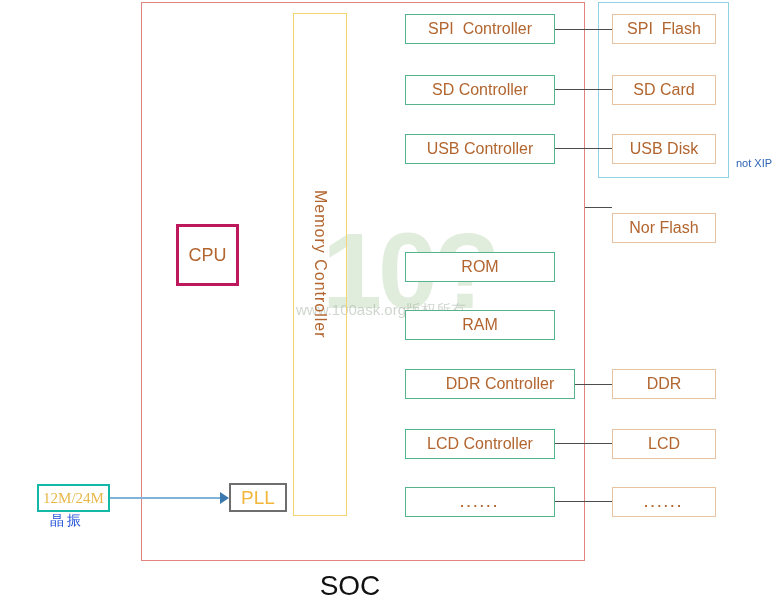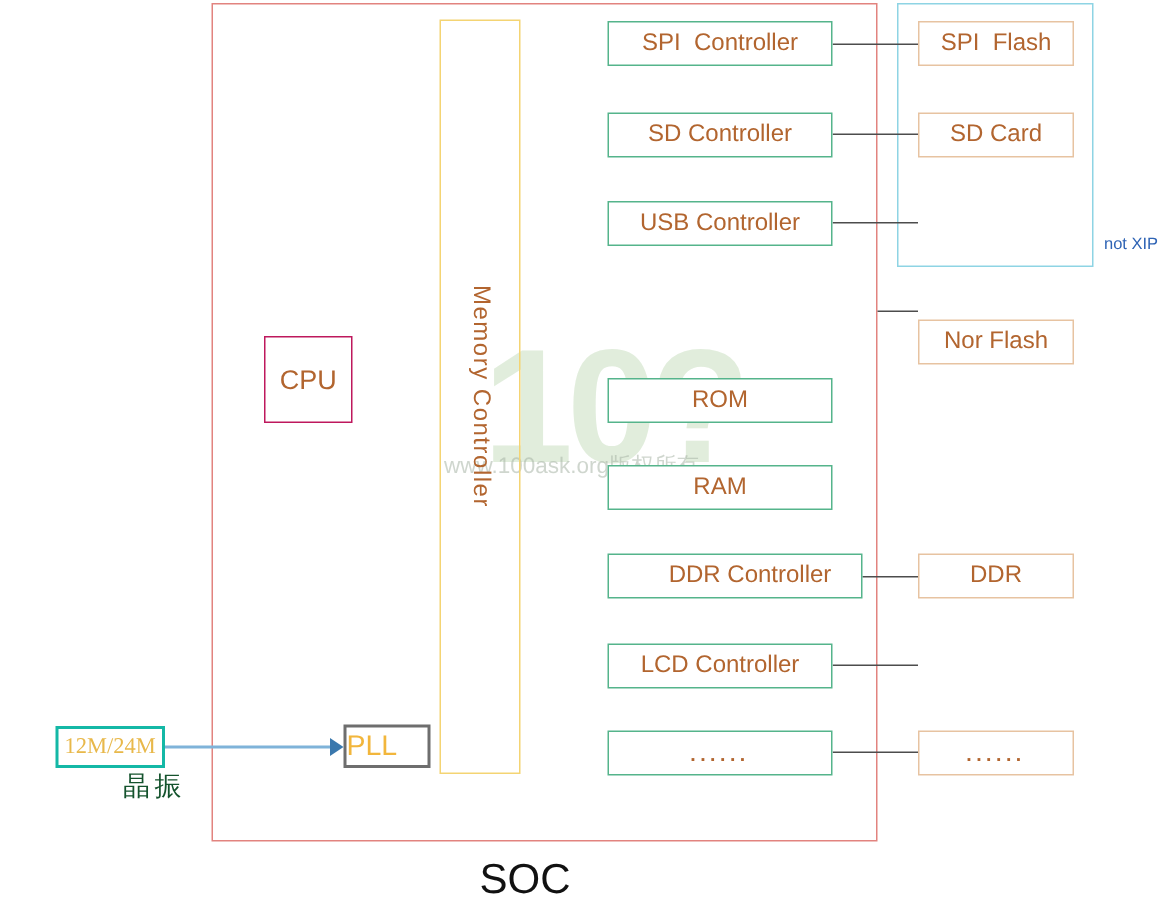--- a/index.html
+++ b/index.html
@@ -4,21 +4,21 @@
 <style>
   html,body{margin:0;padding:0;background:#ffffff;}
   .canvas{
     position:relative;width:783px;height:600px;background:#ffffff;overflow:hidden;
     font-family:"Liberation Sans", sans-serif;
   }
   .abs{position:absolute;}
   
   .soc-rect{left:141px;top:2px;width:442px;height:557px;border:1px solid #e2837f;}
   
-  .cpu{left:176px;top:224px;width:57px;height:56px;border:1px solid #be185d;
+  .cpu{left:176px;top:224px;width:57px;height:56px;border:3px solid #be185d;
        display:flex;align-items:center;justify-content:center;
        color:#b2652f;font-size:18px;}
   
   .memctl{left:293px;top:13px;width:52px;height:501px;border:1px solid #f4d473;
           display:flex;align-items:center;justify-content:center;}
   .memctl span{writing-mode:vertical-rl;text-orientation:mixed;
           color:#b2652f;font-size:16px;letter-spacing:1px;white-space:pre;}
   
   .bx{display:flex;align-items:center;justify-content:center;
       color:#b2652f;font-size:16px;background:#ffffff;}
@@ -28,24 +28,24 @@
   .dots{font-weight:bold;letter-spacing:3px;font-size:13px;}
   
   .group-xip{left:598px;top:2px;width:129px;height:174px;border:1px solid #8ed4e4;}
   .notxip{left:736px;top:157px;color:#2f64b5;font-size:11px;}
   
   .wire{height:1px;background:#4d4d4d;}
   
   .crystal{left:37px;top:484px;width:69px;height:24px;border:2px solid #14b8a6;
            display:flex;align-items:center;justify-content:center;
            color:#e8b84a;font-size:15px;font-family:"Liberation Serif", serif;}
-  .crystal-caption{left:50px;top:512px;color:#14532d;font-size:18px;letter-spacing:3px;
-           font-family:"Liberation Serif", serif;margin-left:32px;}
+  .crystal-caption{left:50px;top:512px;color:#1d4ed8;font-size:14px;letter-spacing:3px;
+           font-family:"Liberation Serif", serif;}
   .pll{left:229px;top:483px;width:54px;height:25px;border:2px solid #6e6e6e;
-       display:flex;align-items:center;
+       display:flex;align-items:center;justify-content:center;
        color:#f2b63c;font-size:19px;}
   .clk-line{left:110px;top:497px;width:112px;height:2px;background:#7fb3d9;}
   .clk-head{left:220px;top:492px;width:0;height:0;
        border-top:6px solid transparent;border-bottom:6px solid transparent;
        border-left:9px solid #3a78ad;}
   
   .soc-caption{left:300px;top:570px;width:100px;text-align:center;
        color:#111111;font-size:28px;}
   
   .wm-logo{left:322px;top:208px;font-size:108px;font-weight:bold;
@@ -105,25 +105,31 @@
   <div class="abs bx gbox dots" style="top:487px;">
       <span>......</span>
     </div>
 
   <div class="abs bx pbox" style="top:14px;text-align:center;">
       <span>SPI  Flash</span>
     </div>
   <div class="abs bx pbox" style="top:75px;">
       <span>SD Card</span>
     </div>
+  <div class="abs bx pbox" style="top:134px;">
+      <span>USB Disk</span>
+    </div>
   <div class="abs bx pbox" style="top:193px;margin-top:20px;">
       <span>Nor Flash</span>
     </div>
   <div class="abs bx pbox" style="top:369px;">
       <span>DDR</span>
+    </div>
+  <div class="abs bx pbox" style="top:429px;">
+      <span>LCD</span>
     </div>
   <div class="abs bx pbox dots" style="top:487px;">
       <span>......</span>
     </div>
 
   <div class="abs crystal">
     <span>12M/24M</span>
   </div>
   <div class="abs crystal-caption">晶振</div>
   <div class="abs clk-line"></div>

